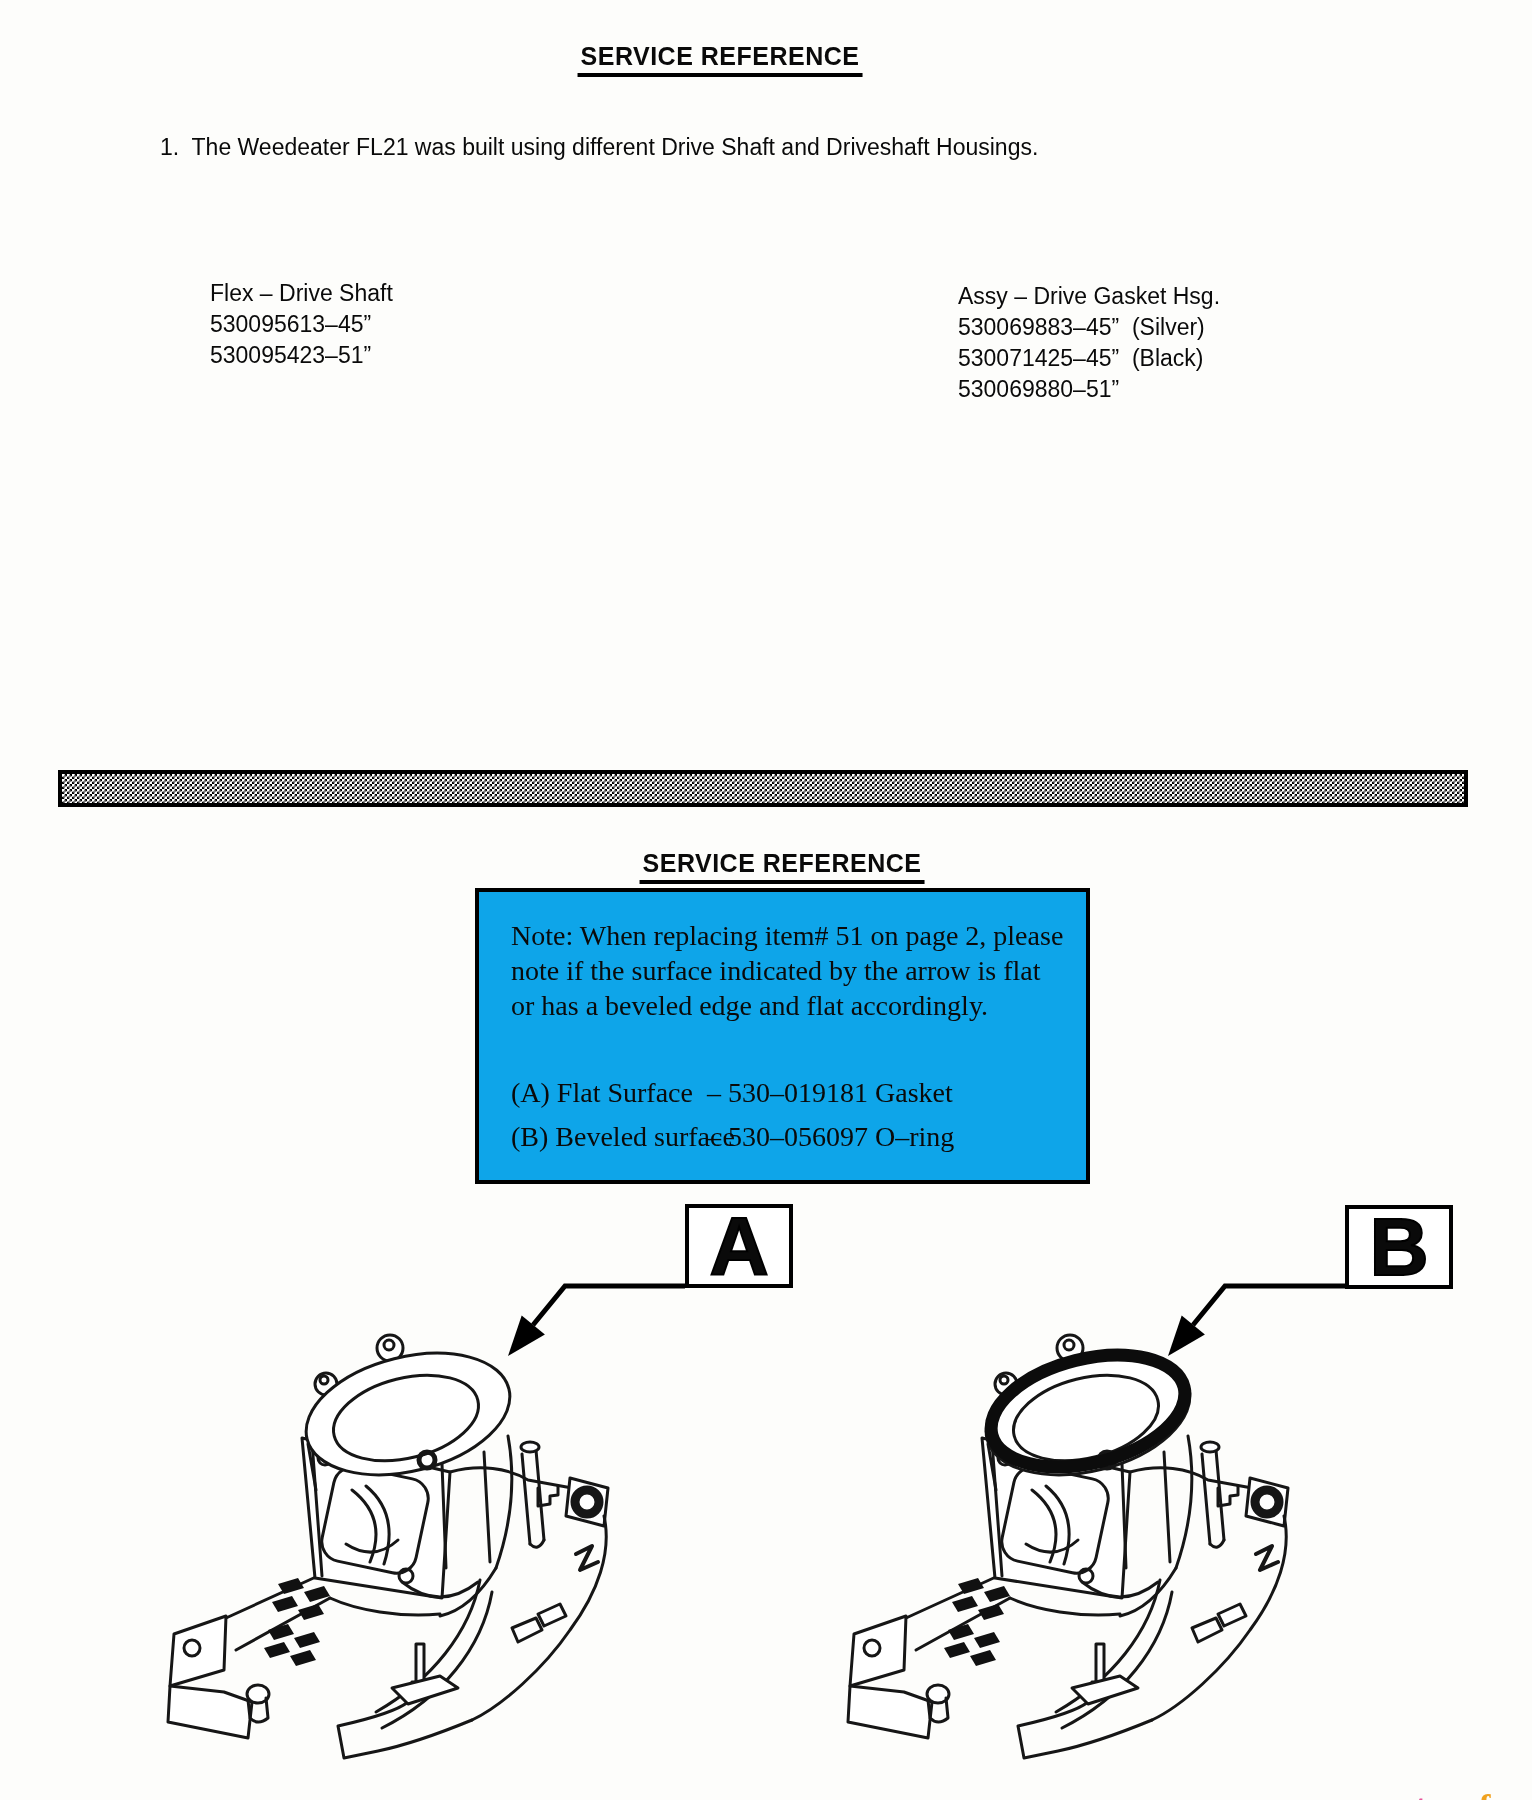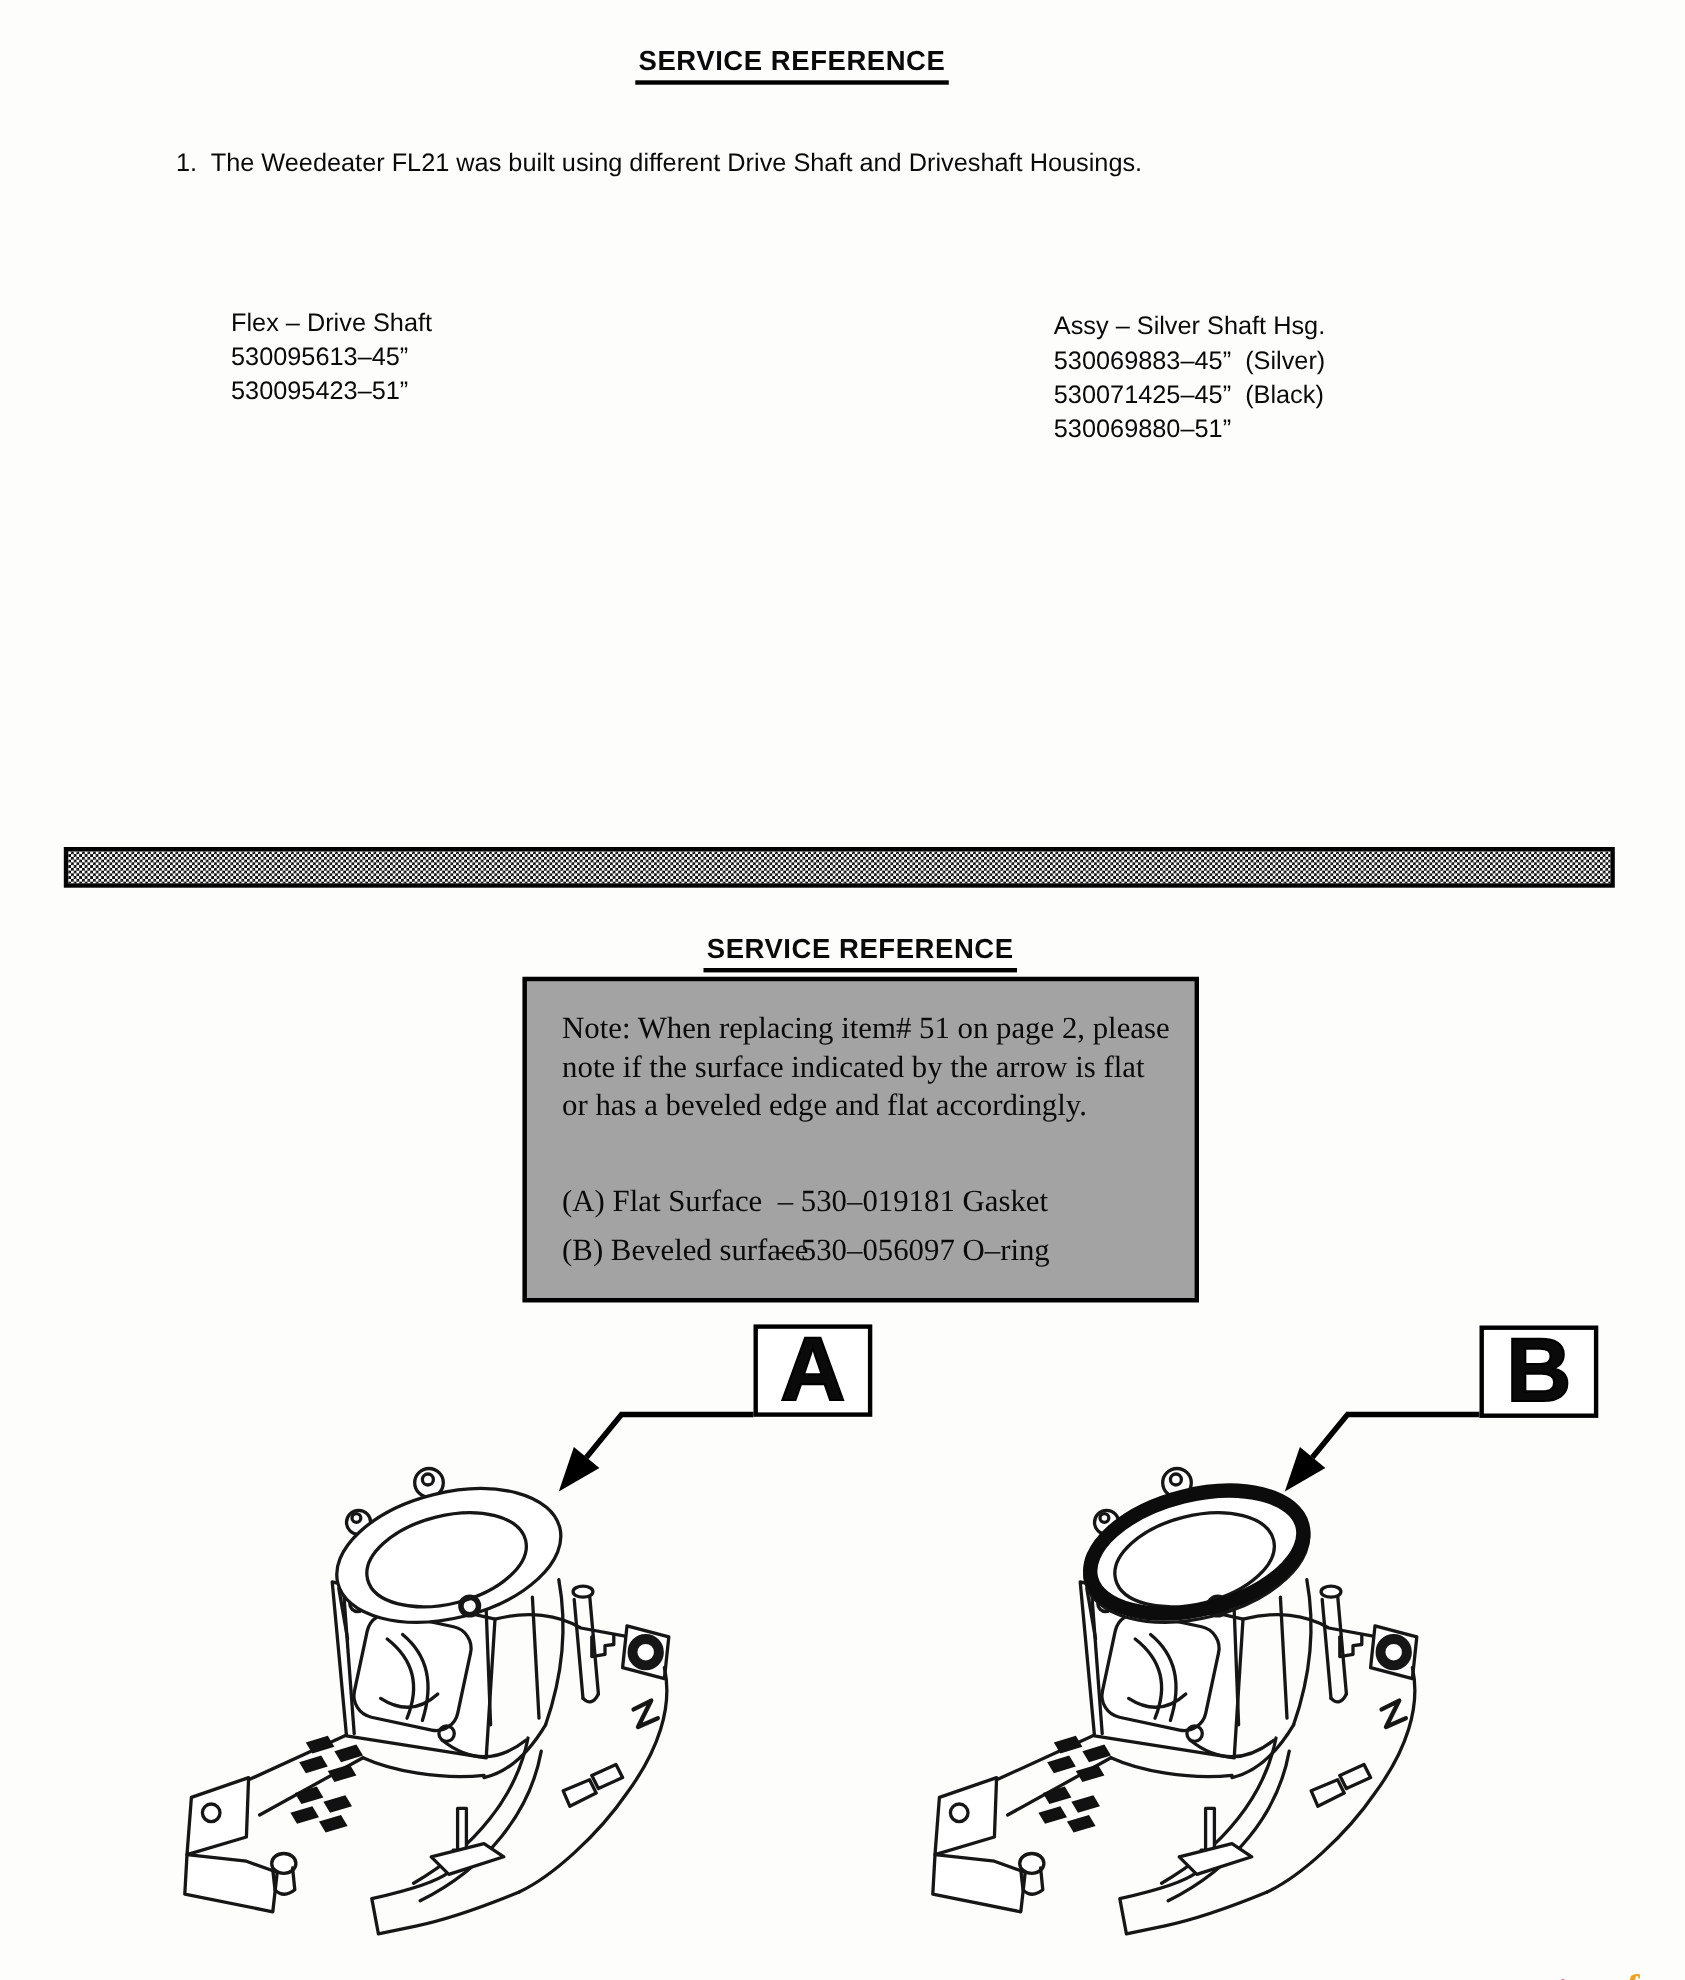--- a/index.html
+++ b/index.html
@@ -8,21 +8,21 @@
   .abs{position:absolute;}
   .svc-title{font-weight:bold;font-size:25px;letter-spacing:.5px;white-space:nowrap;
              border-bottom:4px solid #000;padding:0 3px 2px 3px;transform:translateX(-50%);}
   .intro{font-size:23px;line-height:34px;white-space:nowrap;}
   .col{font-size:23px;line-height:31px;white-space:nowrap;}
   .divider{border:4px solid #000;background-color:#fff;
     background-image:
       linear-gradient(45deg,#000 25%,transparent 25%,transparent 75%,#000 75%),
       linear-gradient(45deg,#000 25%,transparent 25%,transparent 75%,#000 75%);
     background-size:5px 5px;background-position:0 0,2.5px 2.5px;}
-  .notebox{border:4px solid #000;background:#a3a3a3;}
+  .notebox{border:4px solid #000;background:#0ea5e9;}
   .note-lines{margin:26px 0 0 32px;font-family:"Liberation Serif",serif;
               font-size:28px;line-height:35px;white-space:nowrap;}
   .note-rows{margin:54px 0 0 32px;font-family:"Liberation Serif",serif;
              font-size:28px;}
   .note-row{display:flex;height:44px;white-space:nowrap;}
   .note-row .lbl{width:196px;flex:0 0 196px;}
   .callout{border:4px solid #000;background:#fff;width:100px;height:76px;
            display:flex;align-items:center;justify-content:center;
            font-weight:bold;font-size:82px;line-height:76px;
            font-family:"Liberation Sans",sans-serif;-webkit-text-stroke:2px #000;}
@@ -38,21 +38,21 @@
 <div class="abs intro" style="left:160px;top:130px;">
   <div>1.&nbsp; The Weedeater FL21 was built using different Drive Shaft and Driveshaft Housings.</div>
 </div>
 
 <div class="abs col" style="left:210px;top:278px;">
   <div>Flex – Drive Shaft</div>
   <div>530095613–45”</div>
   <div>530095423–51”</div>
 </div>
 <div class="abs col" style="left:958px;top:281px;">
-  <div>Assy – Silver Shaft Hsg.</div>
+  <div>Assy – Drive Gasket Hsg.</div>
   <div>530069883–45”&nbsp; (Silver)</div>
   <div>530071425–45”&nbsp; (Black)</div>
   <div>530069880–51”</div>
 </div>
 
 <div class="abs divider" style="left:58px;top:770px;width:1402px;height:29px;"></div>
 
 <div class="abs svc-title" style="left:782px;top:849px;">SERVICE REFERENCE</div>
 
 <div class="abs notebox" style="left:475px;top:888px;width:607px;height:288px;">

